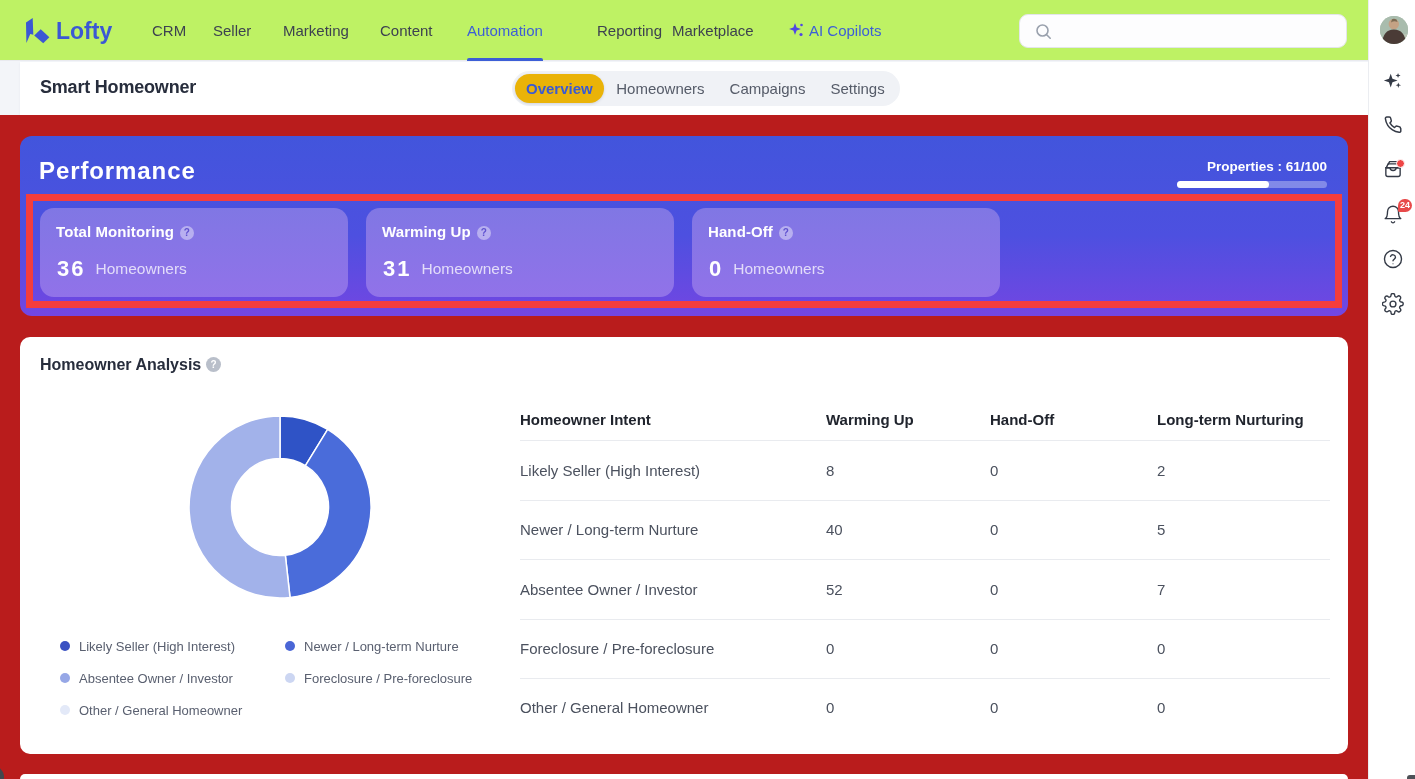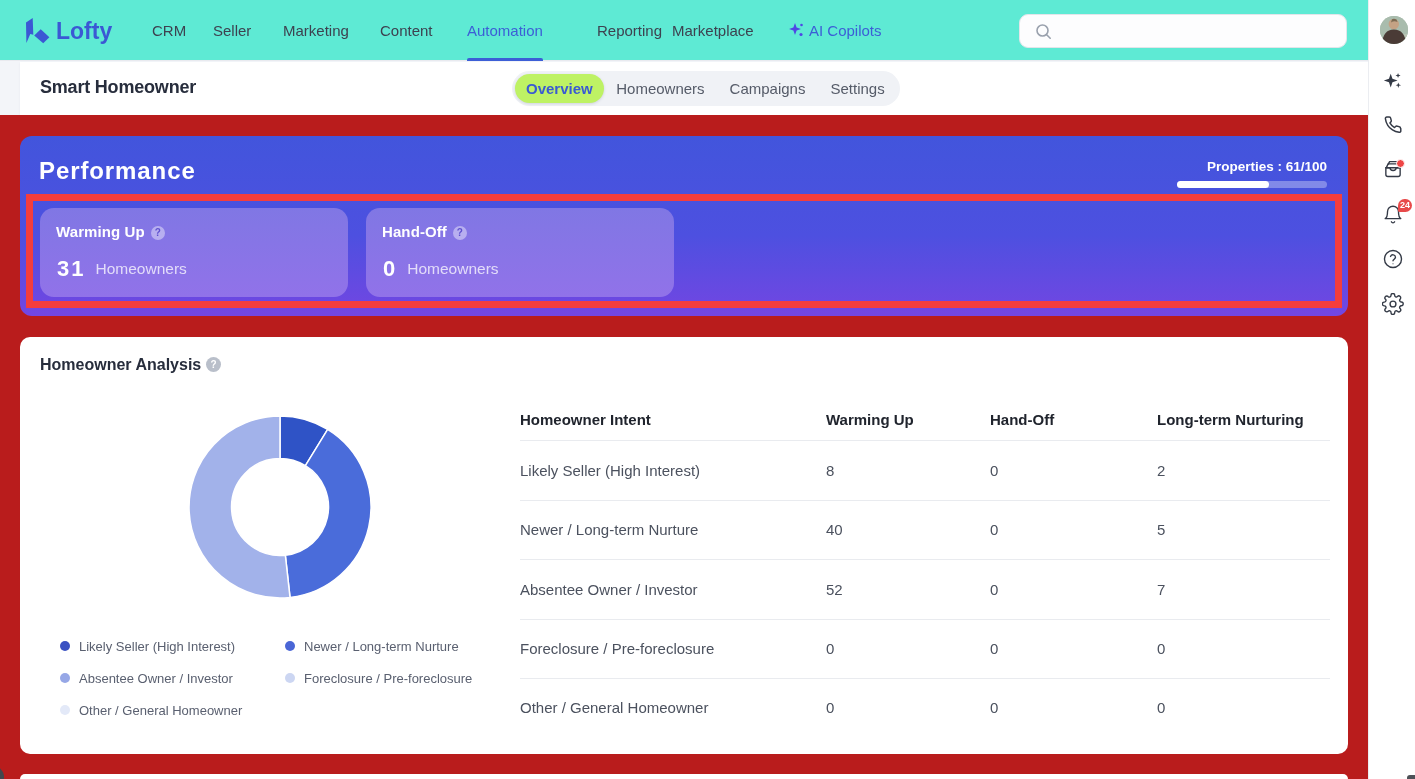--- a/index.html
+++ b/index.html
@@ -1,32 +1,32 @@
 <!DOCTYPE html>
 <html><head>
 <meta charset="utf-8">
 <style>
 * { margin:0; padding:0; box-sizing:border-box; }
 html,body { width:1415px; height:779px; overflow:hidden; font-family:"Liberation Sans", sans-serif; background:#f3f5f9; }
-.topnav { position:absolute; left:0; top:0; width:1368px; height:61px; background:#5eead4; border-bottom:1px solid #e9eaef; z-index:5; }
+.topnav { position:absolute; left:0; top:0; width:1368px; height:61px; background:#bef264; border-bottom:1px solid #e9eaef; z-index:5; }
 .logo { position:absolute; left:25px; top:8px; width:100px; height:42px; }
 .navlinks { position:absolute; left:140px; top:0; height:61px; }
 .navlink { position:absolute; top:0; height:61px; line-height:61px; font-size:15px; color:#3d4250; white-space:nowrap; }
 .navlink.active { color:#3c5ed6; font-weight:500; }
 .navlink.active:after { content:""; position:absolute; left:0; right:0; bottom:0; height:3px; background:#3c5ed6; border-radius:2px 2px 0 0; }
 .searchbox { position:absolute; left:1019px; top:14px; width:328px; height:34px; background:#fdfdfe; border:1px solid #e3e5ea; border-radius:9px; }
 .searchbox svg { position:absolute; left:14px; top:7px; }
 .sidebar { position:absolute; right:0; top:0; width:47px; height:779px; background:#fff; border-left:1px solid #ebedf1; z-index:6; }
 .avatar { position:absolute; left:11px; top:16px; width:28px; height:28px; border-radius:50%; overflow:hidden; background:#a3b8a8; }
 .sideicon { position:absolute; left:13px; width:22px; height:22px; }
 .subheader { position:absolute; left:0; top:62px; width:1368px; height:53px; background:#fff; box-shadow:0 1px 2px rgba(40,50,80,0.06);margin-left:20px; }
 .pagetitle { position:absolute; left:20px; top:15px; font-size:18px; font-weight:700; color:#272d3c; letter-spacing:-0.2px; }
 .tabs { position:absolute; left:492px; top:9px; height:35px; background:#f0f2f6; border-radius:18px; display:flex; align-items:center; padding:0 3px; }
 .tab { font-size:15px; color:#555b68; padding:0 12.5px; height:29px; line-height:29px; border-radius:15px; white-space:nowrap; }
-.tab.active { background:#bef264; color:#3a5ad2; font-weight:700; box-shadow:0 1px 3px rgba(30,40,90,0.15); padding:0 11px; }
+.tab.active { background:#eab308; color:#3a5ad2; font-weight:700; box-shadow:0 1px 3px rgba(30,40,90,0.15); padding:0 11px; }
 .main { position:absolute; left:0; top:115px; width:1368px; height:664px; background:#b91c1c; }
 .banner { position:absolute; left:20px; top:21px; width:1328px; height:180px; border-radius:12px; background:linear-gradient(180deg,#4255dc 0%, #4d50e0 55%, #7346e2 100%); }
 .perf-title { position:absolute; left:19px; top:21px; font-size:24px; font-weight:700; color:#fff; letter-spacing:.9px; }
 .props { position:absolute; right:21px; top:23px; font-size:13.5px; font-weight:700; color:#fff; }
 .pbar { position:absolute; right:21px; top:45px; width:150px; height:7px; border-radius:4px; background:rgba(255,255,255,0.32); }
 .pbar i { position:absolute; left:0; top:0; width:61%; height:7px; border-radius:4px; background:#fff; }
 .redbox { position:absolute; left:6px; top:58px; width:1316px; height:114px; border:7px solid #f43d3d; }
 .cards { position:absolute; left:7px; top:7px; display:flex; gap:18px; }
 .scard { width:308px; height:89px; border-radius:14px; background:linear-gradient(180deg,#8077e4,#9172e9); position:relative; }
 .scard .lbl { position:absolute; left:16px; top:15px; font-size:15px; font-weight:600; color:#fff; letter-spacing:0.1px; }
@@ -133,20 +133,24 @@
 <div class="main">
   <div class="banner">
     <div class="perf-title">Performance</div>
     <div class="props">Properties : 61/100</div>
     <div class="pbar">
         <i></i>
       </div>
     <div class="redbox">
       <div class="cards">
         <div class="scard">
+            <div class="lbl">Total Monitoring<span class="q">?</span></div>
+            <div class="val">36<span class="unit">Homeowners</span></div>
+          </div>
+        <div class="scard">
             <div class="lbl">Warming Up<span class="q">?</span></div>
             <div class="val">31<span class="unit">Homeowners</span></div>
           </div>
         <div class="scard">
             <div class="lbl">Hand-Off<span class="q">?</span></div>
             <div class="val">0<span class="unit">Homeowners</span></div>
           </div>
       </div>
     </div>
   </div>

